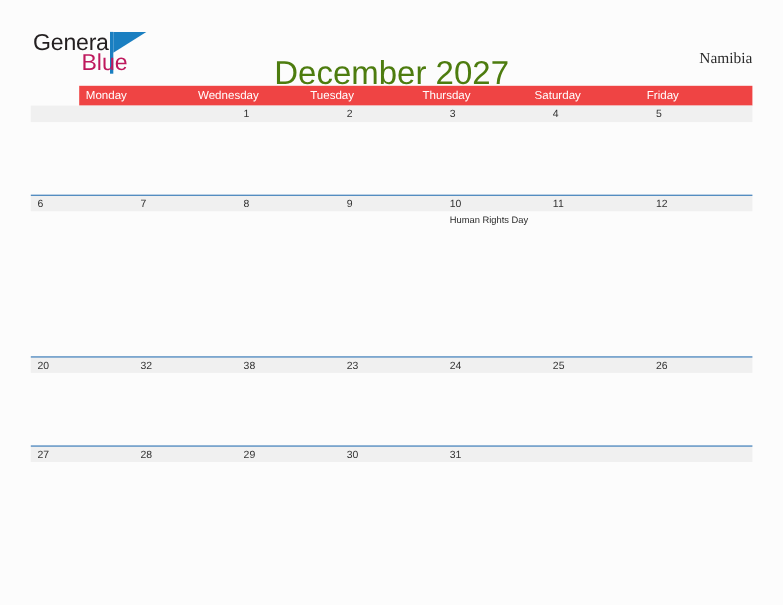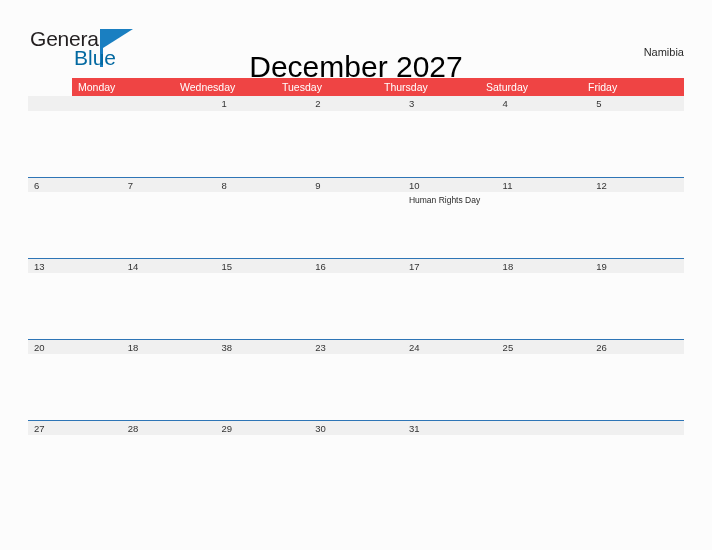--- a/index.html
+++ b/index.html
@@ -55,45 +55,45 @@
     top: 1px;
     width: 3px;
     height: 38px;
     background: #1a7fc1;
   }
   .logo-blue {
     position: absolute;
     left: 44px;
     top: 19px;
     font-size: 21px;
-    color: #0369a1;
+    color: #be185d;
     line-height: 1;
     font-family: "Liberation Sans", sans-serif;
   }
 
   .month-title {
     position: absolute;
     left: 0;
     right: 0;
     top: 30px;
     text-align: center;
     font-size: 30px;
-    color: #000000;
+    color: #4d7c0f;
     font-weight: normal;
     letter-spacing: 0px;
     font-family: "Liberation Sans", sans-serif;
   }
 
   .country-label {
     position: absolute;
     right: 28px;
     top: 46px;
-    font-size: 11px;
+    font-size: 14px;
     color: #2b2b2b;
-    font-family: Liberation Sans, sans-serif;
+    font-family: Liberation Serif, serif;
   }
 
   
   .calendar {
     position: absolute;
     left: 28px;
     top: 78px;
     width: 656px;
   }
 
@@ -246,29 +246,20 @@
       <div class="event-cell">
           <div class="event-text"></div>
         </div>
       <div class="event-cell">
           <div class="event-text"></div>
         </div>
     </div>
   </div>
 
   <div class="week-row">
-    <div class="daynum-band">
-      <div class="daynum-cell">13</div>
-      <div class="daynum-cell">14</div>
-      <div class="daynum-cell">15</div>
-      <div class="daynum-cell">16</div>
-      <div class="daynum-cell">17</div>
-      <div class="daynum-cell">18</div>
-      <div class="daynum-cell">19</div>
-    </div>
     <div class="event-band">
       <div class="event-cell">
           <div class="event-text"></div>
         </div>
       <div class="event-cell">
           <div class="event-text"></div>
         </div>
       <div class="event-cell">
           <div class="event-text"></div>
         </div>
@@ -283,21 +274,21 @@
         </div>
       <div class="event-cell">
           <div class="event-text"></div>
         </div>
     </div>
   </div>
 
   <div class="week-row">
     <div class="daynum-band">
       <div class="daynum-cell">20</div>
-      <div class="daynum-cell">18</div>
+      <div class="daynum-cell">32</div>
       <div class="daynum-cell">38</div>
       <div class="daynum-cell">23</div>
       <div class="daynum-cell">24</div>
       <div class="daynum-cell">25</div>
       <div class="daynum-cell">26</div>
     </div>
     <div class="event-band">
       <div class="event-cell">
           <div class="event-text"></div>
         </div>

